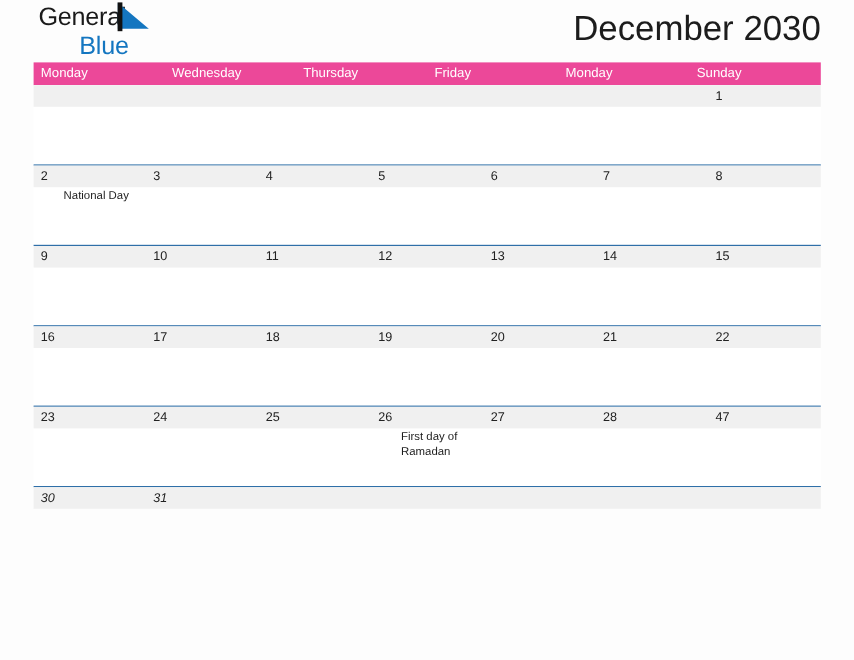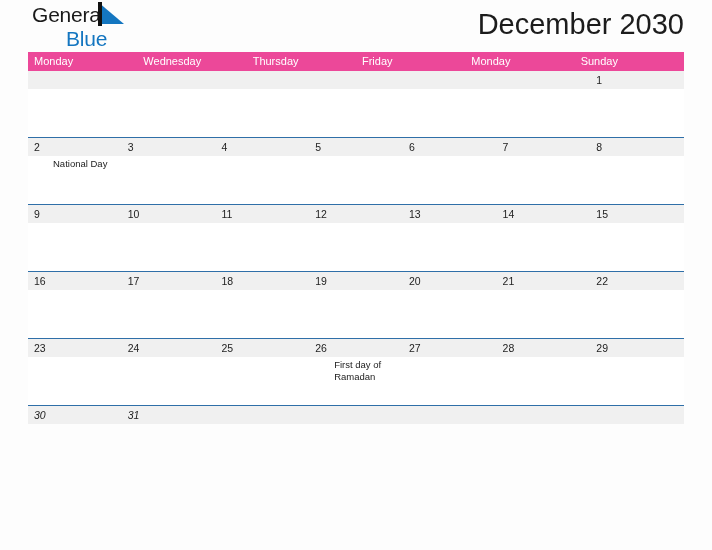--- a/index.html
+++ b/index.html
@@ -324,21 +324,21 @@
               <span class="day-event">First day of Ramadan</span>
             </span>
           </div>
           <div class="day-cell">
             <span class="day-number">27</span>
           </div>
           <div class="day-cell">
             <span class="day-number">28</span>
           </div>
           <div class="day-cell">
-            <span class="day-number">29</span>
+            <span class="day-number">47</span>
           </div>
         </div>
       </div>
       <div class="week-row last">
         <div class="daynum-band"></div>
         <div class="day-cells">
           <div class="day-cell">
             <span class="day-number">30</span>
           </div>
           <div class="day-cell">

